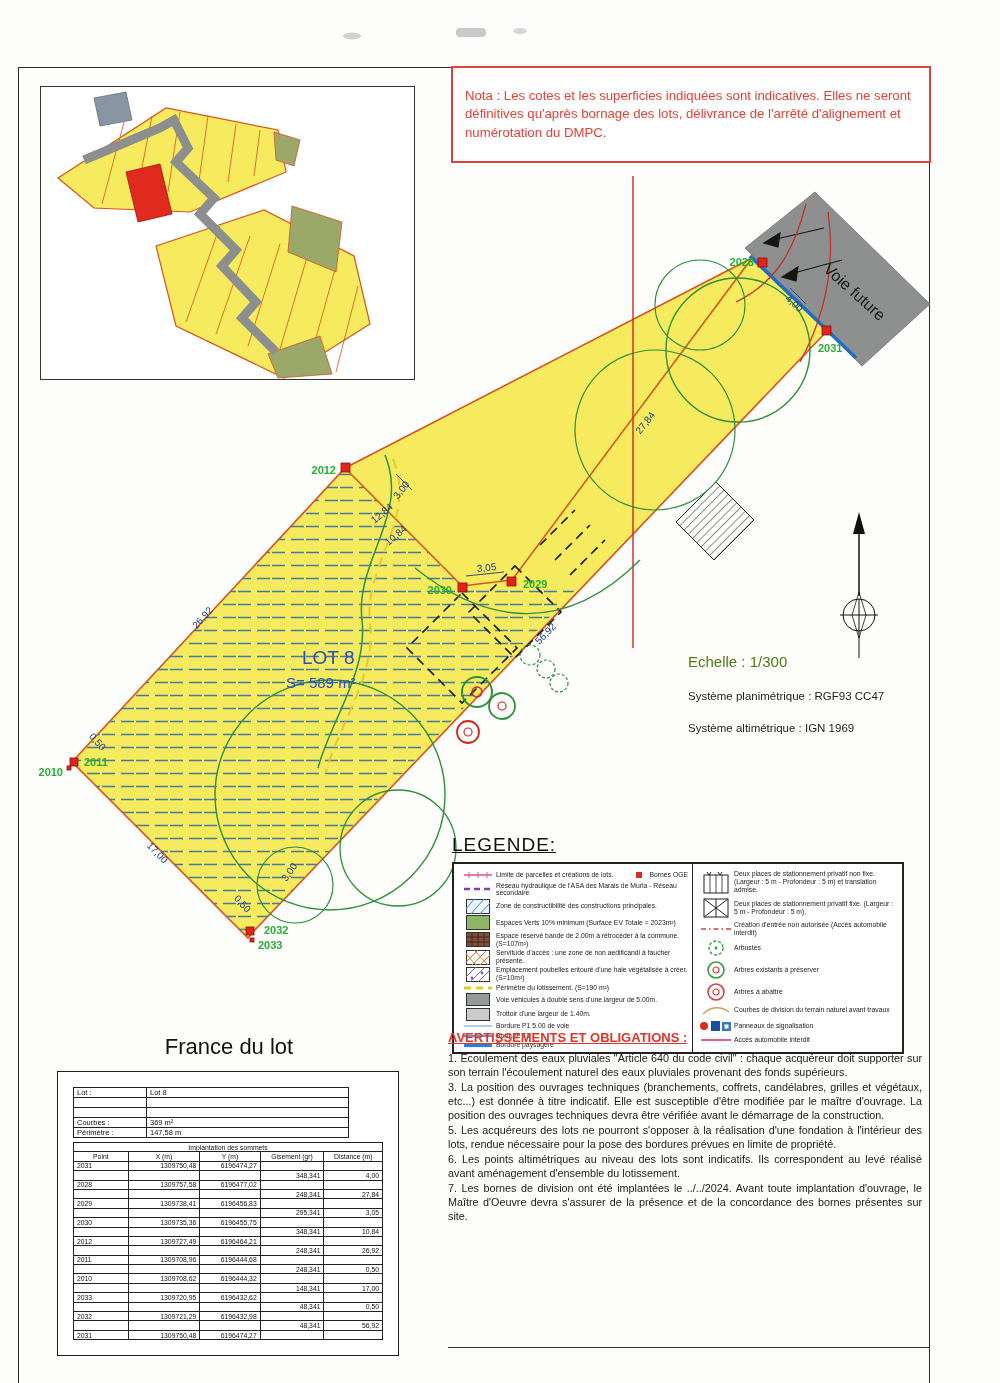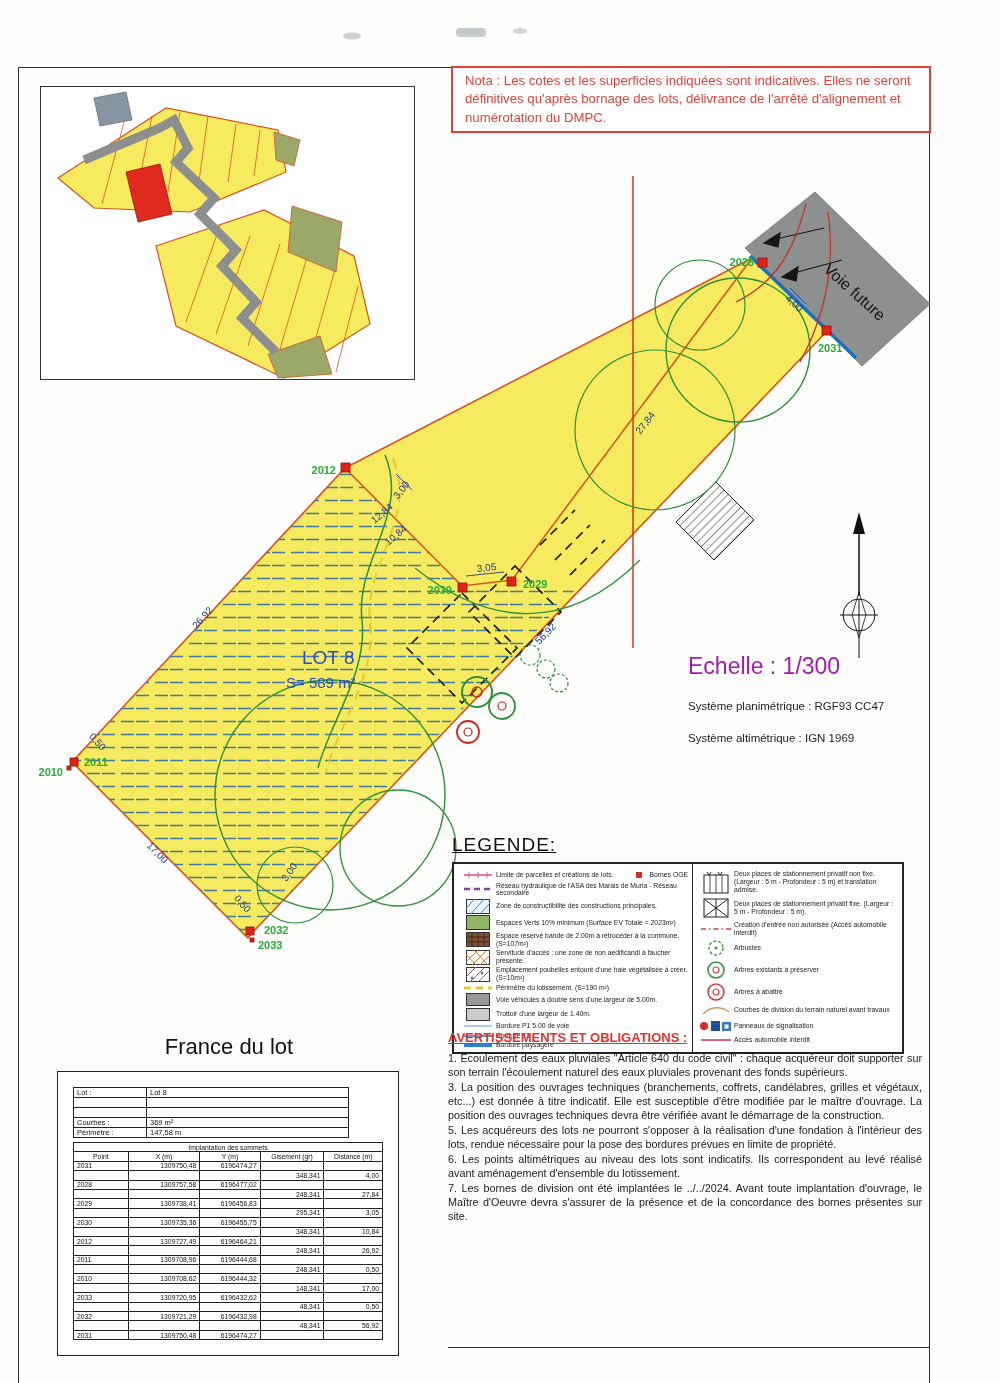--- a/index.html
+++ b/index.html
@@ -5,24 +5,24 @@
   html,body{margin:0;padding:0;background:#fff;}
   #page{position:relative;width:1000px;height:1383px;background:#fdfdfc;overflow:hidden;
         font-family:"Liberation Sans",sans-serif;color:#111;}
   .abs{position:absolute;}
   
   .sheet{position:absolute;left:18px;top:67px;width:910px;height:1316px;
          border:1px solid #2a2a2a;border-bottom:none;}
   .bottom-line{position:absolute;left:448px;top:1347px;width:481px;border-top:1.5px solid #333;}
   
   .nota{position:absolute;left:451px;top:66px;width:452px;border:2px solid #e04238;
-        background:#fff;color:#e04238;font-size:13.2px;line-height:1.4;padding:4px 12px;}
+        background:#fff;color:#e04238;font-size:13.2px;line-height:1.4;padding:19px 12px;}
   
   .scale-blk{position:absolute;left:688px;top:653px;}
-  .scale-blk .big{font-size:23px;color:#a21caf;}
+  .scale-blk .big{font-size:15px;color:#4d7c0f;}
   .scale-blk .sm{font-size:11.5px;color:#222;margin-top:20px;}
   
   .legend-title{position:absolute;left:452px;top:834px;font-size:19px;letter-spacing:1px;
         text-decoration:underline;color:#111;}
   .legend-box{position:absolute;left:452px;top:862px;width:448px;height:188px;
         border:2px solid #222;background:#fff;}
   .legend-col{position:absolute;top:6px;bottom:4px;font-size:6.8px;line-height:1.15;color:#222;}
   .legend-col.left{left:6px;width:228px;}
   .legend-col.right{left:244px;width:198px;}
   .legend-div{position:absolute;left:238px;top:0;bottom:0;border-left:1px solid #222;}

